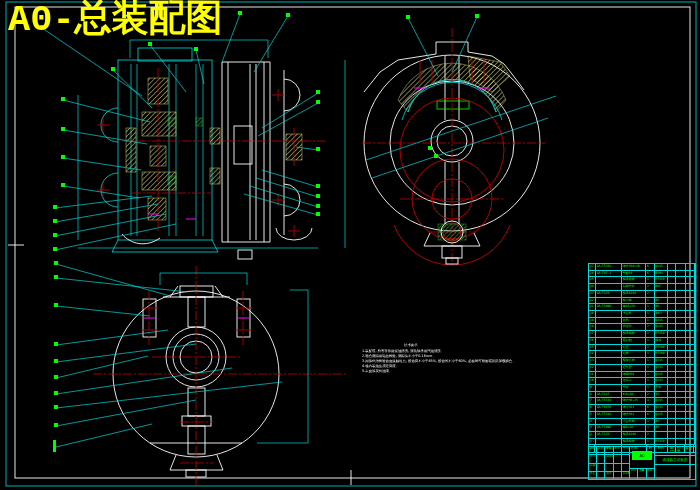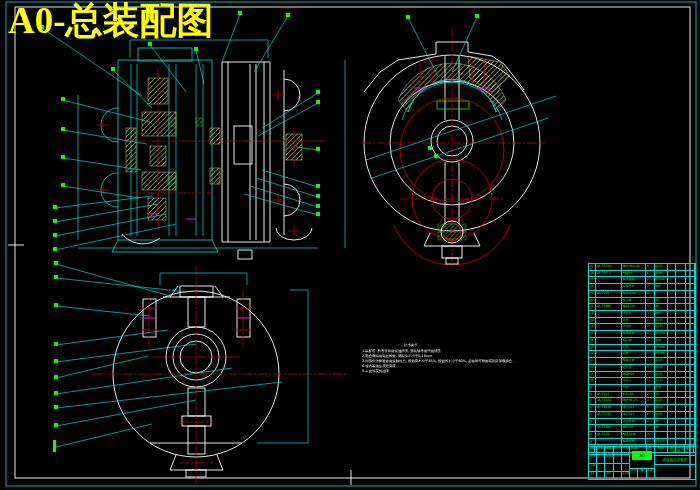--- a/index.html
+++ b/index.html
@@ -13,21 +13,21 @@
   .lr{stroke:var(--red);stroke-width:.8;fill:none;stroke-dasharray:9 2 2 2;}
   .lrs{stroke:var(--red);stroke-width:.9;fill:none;}
   .ldr{stroke:#a00000;stroke-width:1;fill:none;}
   .lm{stroke:var(--magenta);stroke-width:1;fill:none;}
   .lg{stroke:var(--green);stroke-width:.8;fill:none;}
   .mk{fill:var(--green);}
   .hy{fill:url(#hy);stroke:#cfcf6f;stroke-width:.5;}
   .hg{fill:url(#hg);stroke:#3f9f3f;stroke-width:.5;}
   
   #caption{position:absolute;left:8px;top:2px;color:var(--yellow);
-    font-family:Liberation Serif, serif;font-weight:bold;font-size:37px;
+    font-family:Liberation Mono, monospace;font-weight:bold;font-size:37px;
     letter-spacing:0px;z-index:5;line-height:1.0;}
   
   #notes{position:absolute;left:362px;top:343px;width:210px;color:#fff;
     font-size:3.4px;line-height:5px;z-index:3;font-family:"DejaVu Sans","Liberation Sans",sans-serif;}
   #notes .hd{margin-left:42px;margin-bottom:1px;}
   #notes .nl{white-space:nowrap;overflow:hidden;}
   
   #bom{position:absolute;left:588px;top:263px;width:106px;z-index:3;
        border-left:1px solid var(--cyan);border-top:1px solid var(--cyan);border-right:1px solid var(--cyan);}
   .brow{display:flex;height:5.72px;border-bottom:1px solid var(--cyan);}

